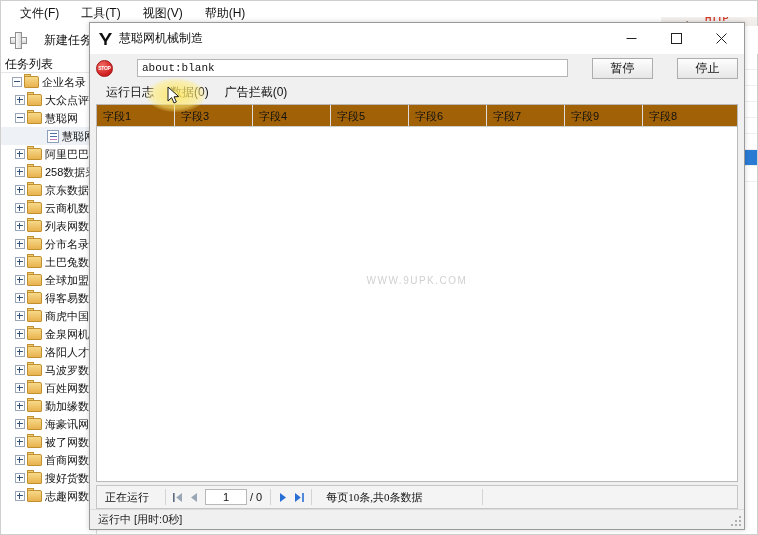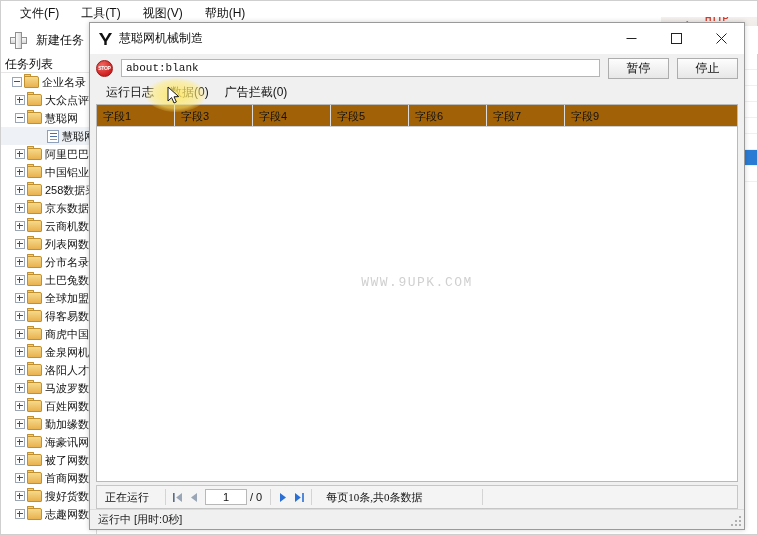--- a/index.html
+++ b/index.html
@@ -86,21 +86,21 @@
     width: 758px;
     background: #ffffff;
     display: flex;
     align-items: center;
     padding-left: 5px;
     box-sizing: border-box;
   }
   #toolbar .tb-btn {
     display: flex;
     align-items: center;
-    gap: 9px;
+    gap: 17px;
     padding: 2px 4px;
     cursor: default;
     white-space: nowrap;
   }
   .plus-icon {
     width: 17px; height: 17px;
     position: relative;
     flex: 0 0 auto;
   }
   .plus-icon::before, .plus-icon::after {
@@ -305,21 +305,21 @@
   }
   .win-btn svg { display: block; }
 
   
   #cw-addressbar {
     height: 26px;
     background: #f0f0f0;
     display: flex;
     align-items: center;
     padding: 0 6px;
-    gap: 8px;
+    gap: 24px;
     flex: 0 0 auto;
     box-sizing: border-box;
   }
   .stop-badge {
     width: 17px; height: 17px;
     border-radius: 50%;
     background: radial-gradient(circle at 35% 30%, #f26a62, #cf1f1f 70%);
     border: 1px solid #a01414;
     box-sizing: border-box;
     position: relative;
@@ -435,22 +435,22 @@
     flex: 1 1 auto;
     background: #ffffff;
     position: relative;
     overflow: hidden;
   }
   #watermark {
     position: absolute;
     left: 50%;
     top: 148px;
     transform: translateX(-50%);
-    font-family: Liberation Mono, monospace;
-    font-size: 13px;
+    font-family: Liberation Sans, sans-serif;
+    font-size: 10px;
     letter-spacing: 1.5px;
     color: #d0d0d0;
     user-select: none;
     white-space: nowrap;
   }
 
   
   #cw-pager {
     height: 24px;
     margin: 3px 6px 0 6px;
@@ -587,28 +587,20 @@
           <span class="doc-icon"></span>
           <span class="tree-label">慧聪网机械制造</span>
         </div>
         <div class="tree-row indent-2">
           <span class="expander collapsed"></span>
           <span class="folder-icon">
             <span class="f-tab"></span>
             <span class="f-back"></span>
           </span>
           <span class="tree-label">阿里巴巴中国站</span>
-        </div>
-        <div class="tree-row indent-2">
-          <span class="expander collapsed"></span>
-          <span class="folder-icon">
-            <span class="f-tab"></span>
-            <span class="f-back"></span>
-          </span>
-          <span class="tree-label">中国铝业</span>
         </div>
         <div class="tree-row indent-2">
           <span class="expander collapsed"></span>
           <span class="folder-icon">
             <span class="f-tab"></span>
             <span class="f-back"></span>
           </span>
           <span class="tree-label">258数据采集</span>
         </div>
         <div class="tree-row indent-2">
@@ -810,20 +802,21 @@
 
   <div id="cw-grid">
     <div id="grid-header">
         <div class="grid-col">字段1</div>
         <div class="grid-col">字段3</div>
         <div class="grid-col">字段4</div>
         <div class="grid-col">字段5</div>
         <div class="grid-col">字段6</div>
         <div class="grid-col">字段7</div>
         <div class="grid-col">字段9</div>
+        <div class="grid-col">字段8</div>
       </div>
     <div id="grid-body">
       <div id="watermark">WWW.9UPK.COM</div>
     </div>
   </div>
 
   <div id="cw-pager">
     <span id="pager-state">正在运行</span>
     <span class="pg-sep"></span>
     <span class="pg-btn">

